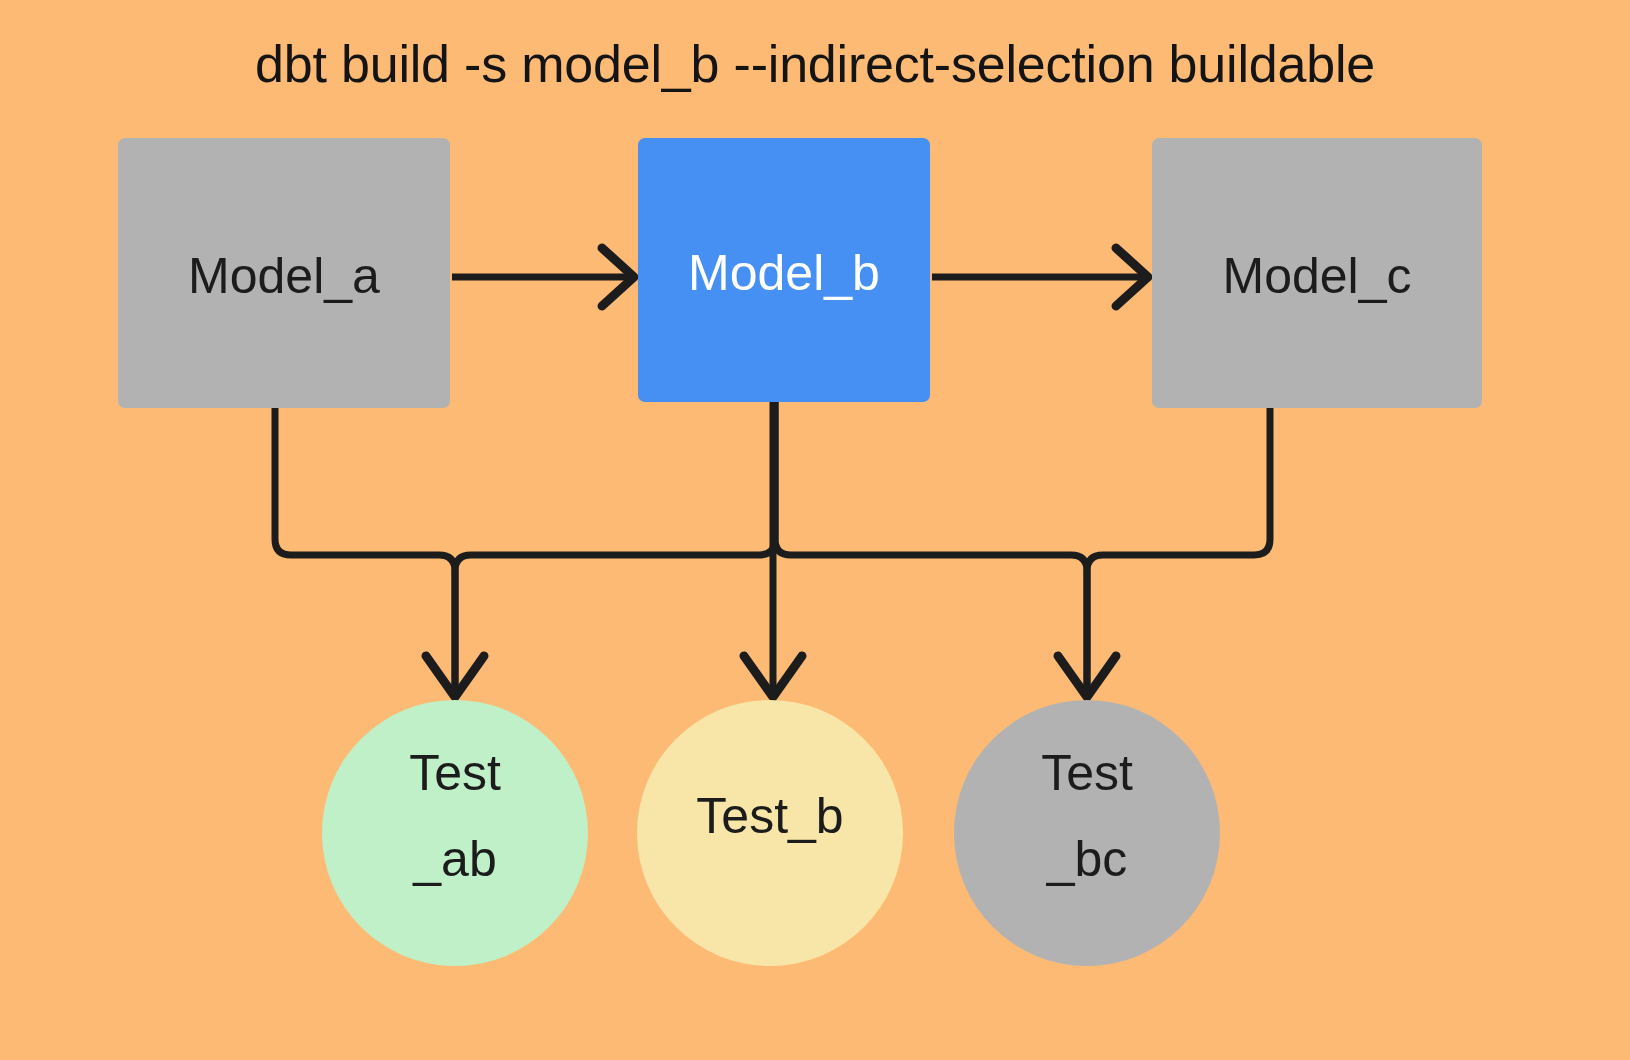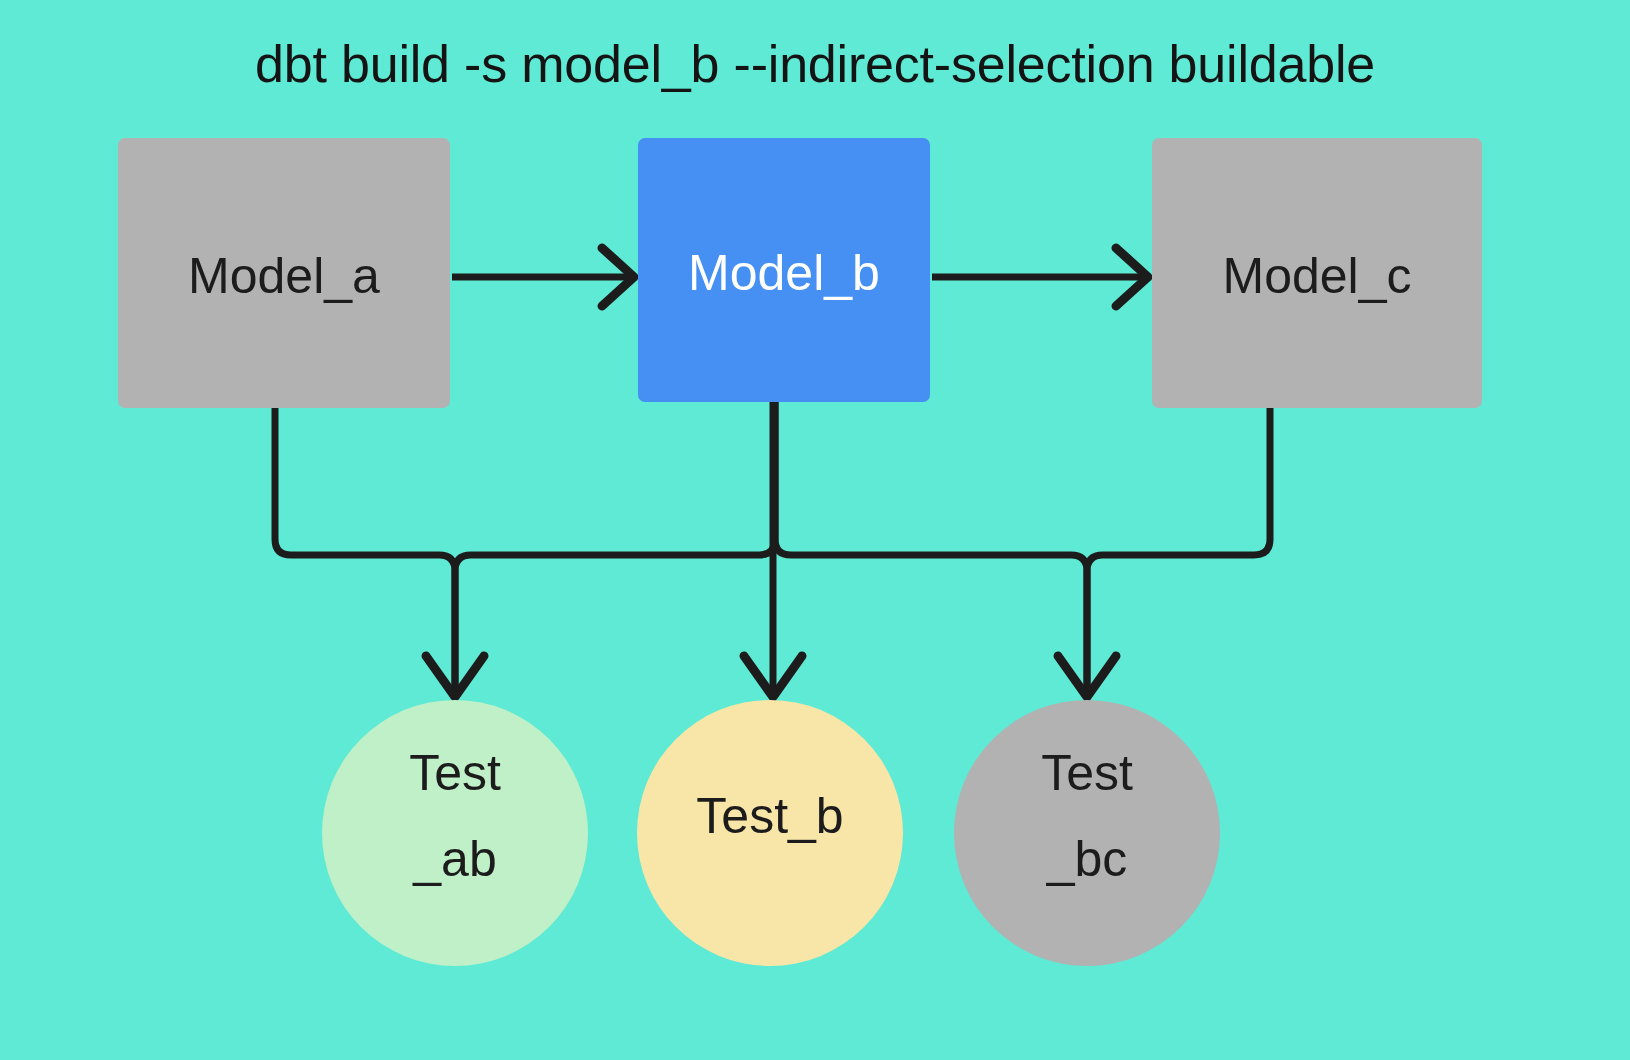--- a/index.html
+++ b/index.html
@@ -10,21 +10,21 @@
   body {
     width: 1630px;
     height: 1060px;
     overflow: hidden;
     font-family: "Liberation Sans", sans-serif;
   }
   #diagram-root {
     position: relative;
     width: 1630px;
     height: 1060px;
-    background: #5eead4;
+    background: #fdba74;
   }
   svg.canvas {
     position: absolute;
     top: 0;
     left: 0;
     width: 1630px;
     height: 1060px;
     display: block;
   }
   .title-text {

